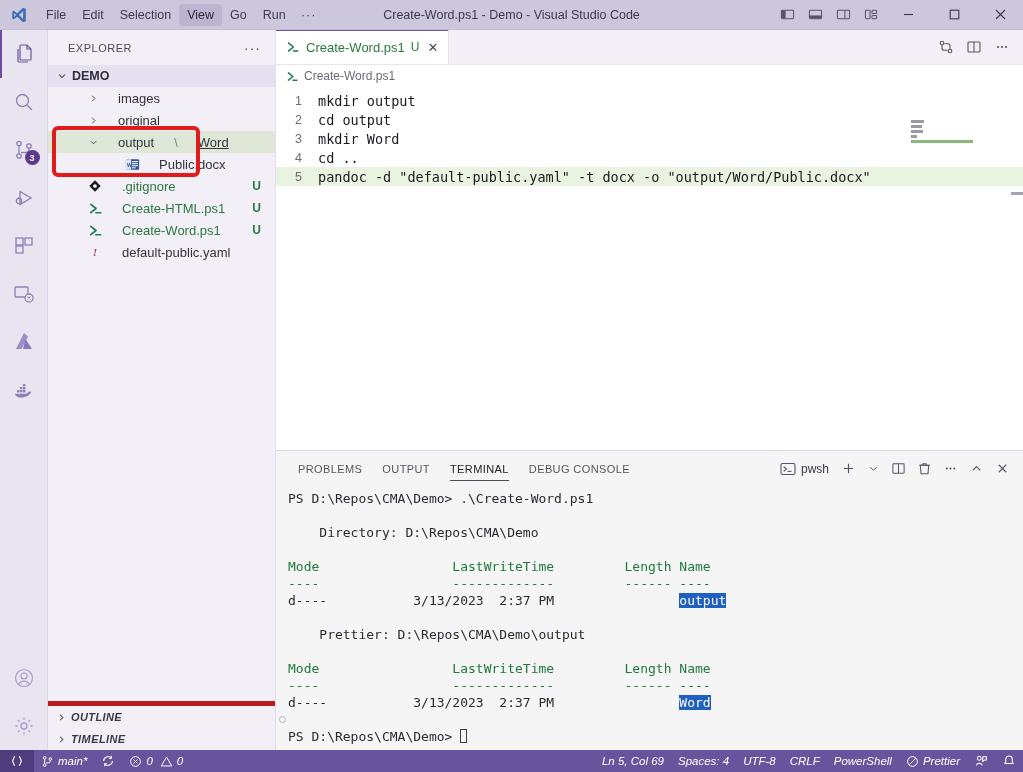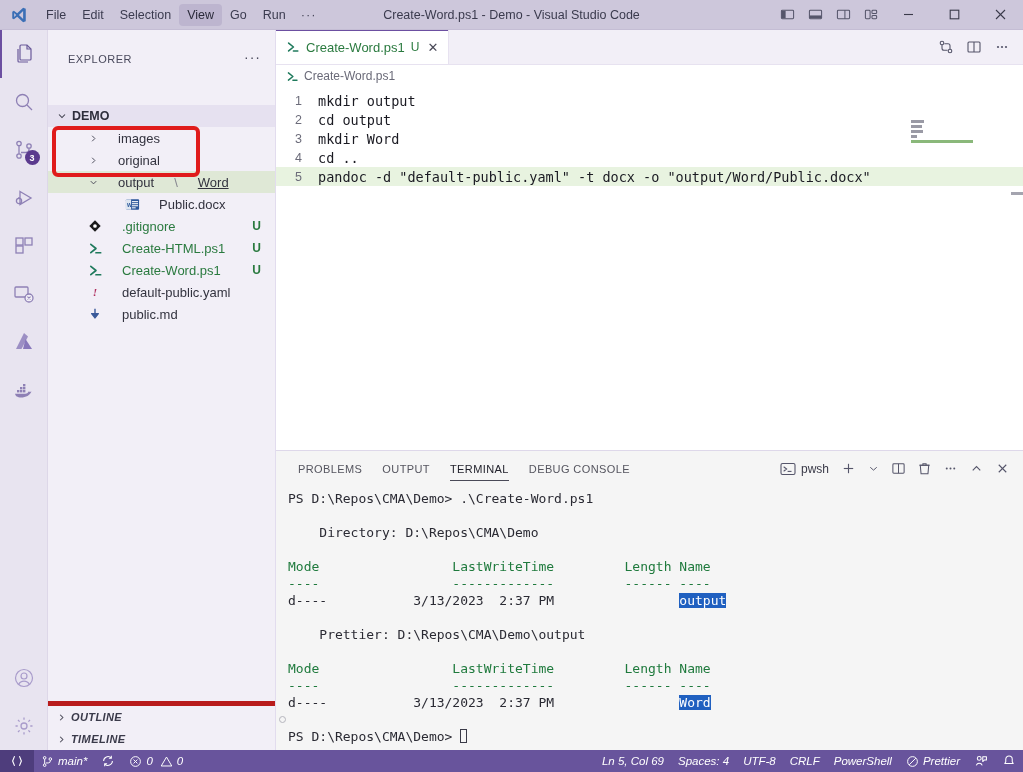--- a/index.html
+++ b/index.html
@@ -61,25 +61,25 @@
   }
   .act-spacer { flex: 1; }
 
   
   .sidebar {
     width: 228px; flex: 0 0 228px; background: #f2eff7;
     display: flex; flex-direction: column; min-height: 0;
     border-right: 1px solid #e2dcee;
   }
   .sidebar-header {
-    height: 35px; display: flex; align-items: flex-end; padding: 0 8px 0 20px;
+    height: 35px; display: flex; align-items: center; padding: 0 8px 0 20px;
     font-size: 11px; letter-spacing: .5px; color: #49495c; font-weight: 400;
   }
   .sidebar-header .dots { margin-left: auto; font-size: 14px; color: #4a4a5c; letter-spacing: 1px; padding-right:6px; }
-  .tree { flex: 1; overflow: hidden; position: relative; margin-top: 40px; }
+  .tree { flex: 1; overflow: hidden; position: relative; }
   .tree-root {
     height: 22px; display: flex; align-items: center; gap: 4px;
     padding-left: 8px; font-size: 12.5px; font-weight: bold; color: #2e2e3c;
     background: #e6e1f0;
   }
   .row {
     height: 22px; display: flex; align-items: center;
     font-size: 13px; color: #33333f; position: relative; cursor: pointer; gap: 17px;
   }
   .row .indent { width: 20px; flex: 0 0 20px; }
@@ -416,29 +416,20 @@
         <div class="row">
           <span class="indent"></span>
           <span class="ficon">
             <svg width="14" height="14" viewBox="0 0 16 16">
                 <text x="5.4" y="12.6" font-size="13" fill="#b03060" font-family="Liberation Serif, serif" font-style="italic" font-weight="bold">!</text>
               </svg>
           </span>
           <span class="label">default-public.yaml</span>
         </div>
 
-        <div class="row">
-          <span class="indent"></span>
-          <span class="ficon">
-            <svg width="14" height="14" viewBox="0 0 16 16">
-                <path d="M8 2v7M8 12.5 4.2 7.6h7.6z" fill="#3b5a9a" stroke="#3b5a9a" stroke-width="1.6" stroke-linejoin="round"></path>
-              </svg>
-          </span>
-          <span class="label">public.md</span>
-        </div>
       </div>
 
       <div class="sidebar-bottom">
         <div class="panel-head">
           <svg width="11" height="11" viewBox="0 0 16 16">
               <path d="m6 4 4 4-4 4" fill="none" stroke="#4a4a58" stroke-width="1.5"></path>
             </svg>
           <span>OUTLINE</span>
         </div>
         <div class="panel-head">

